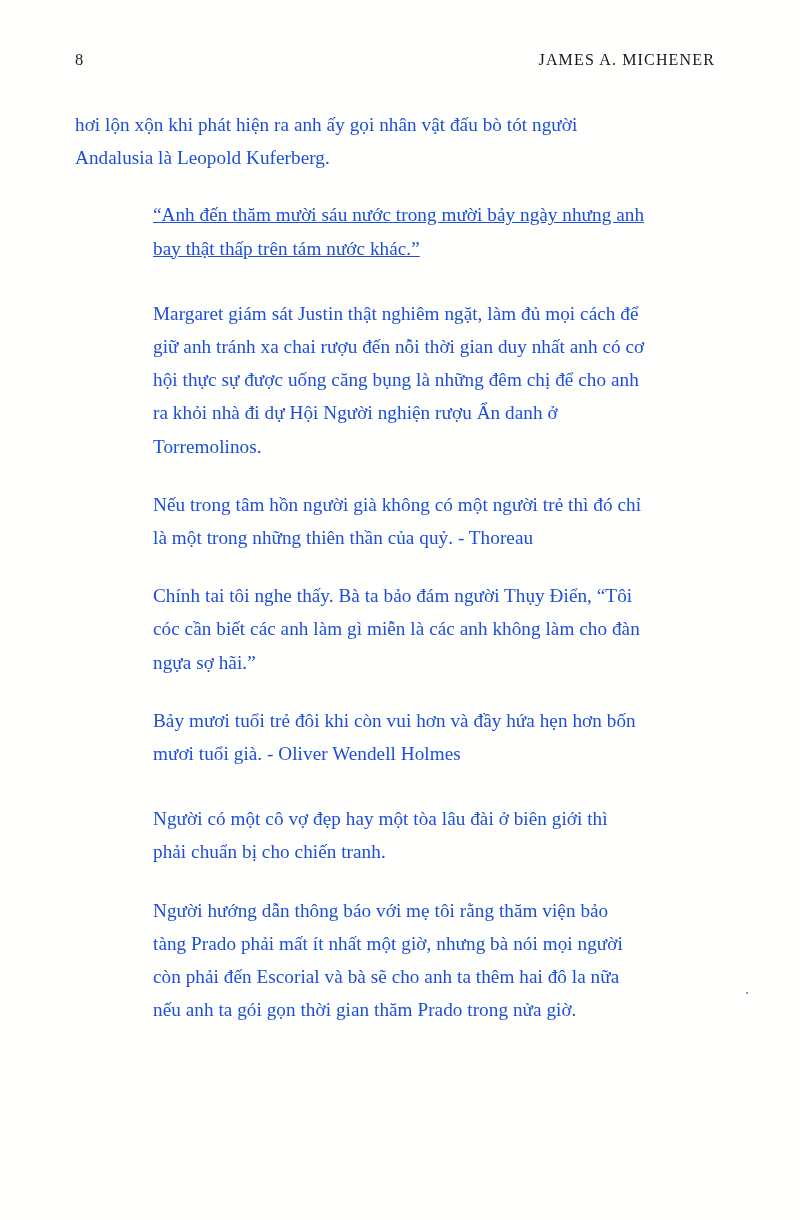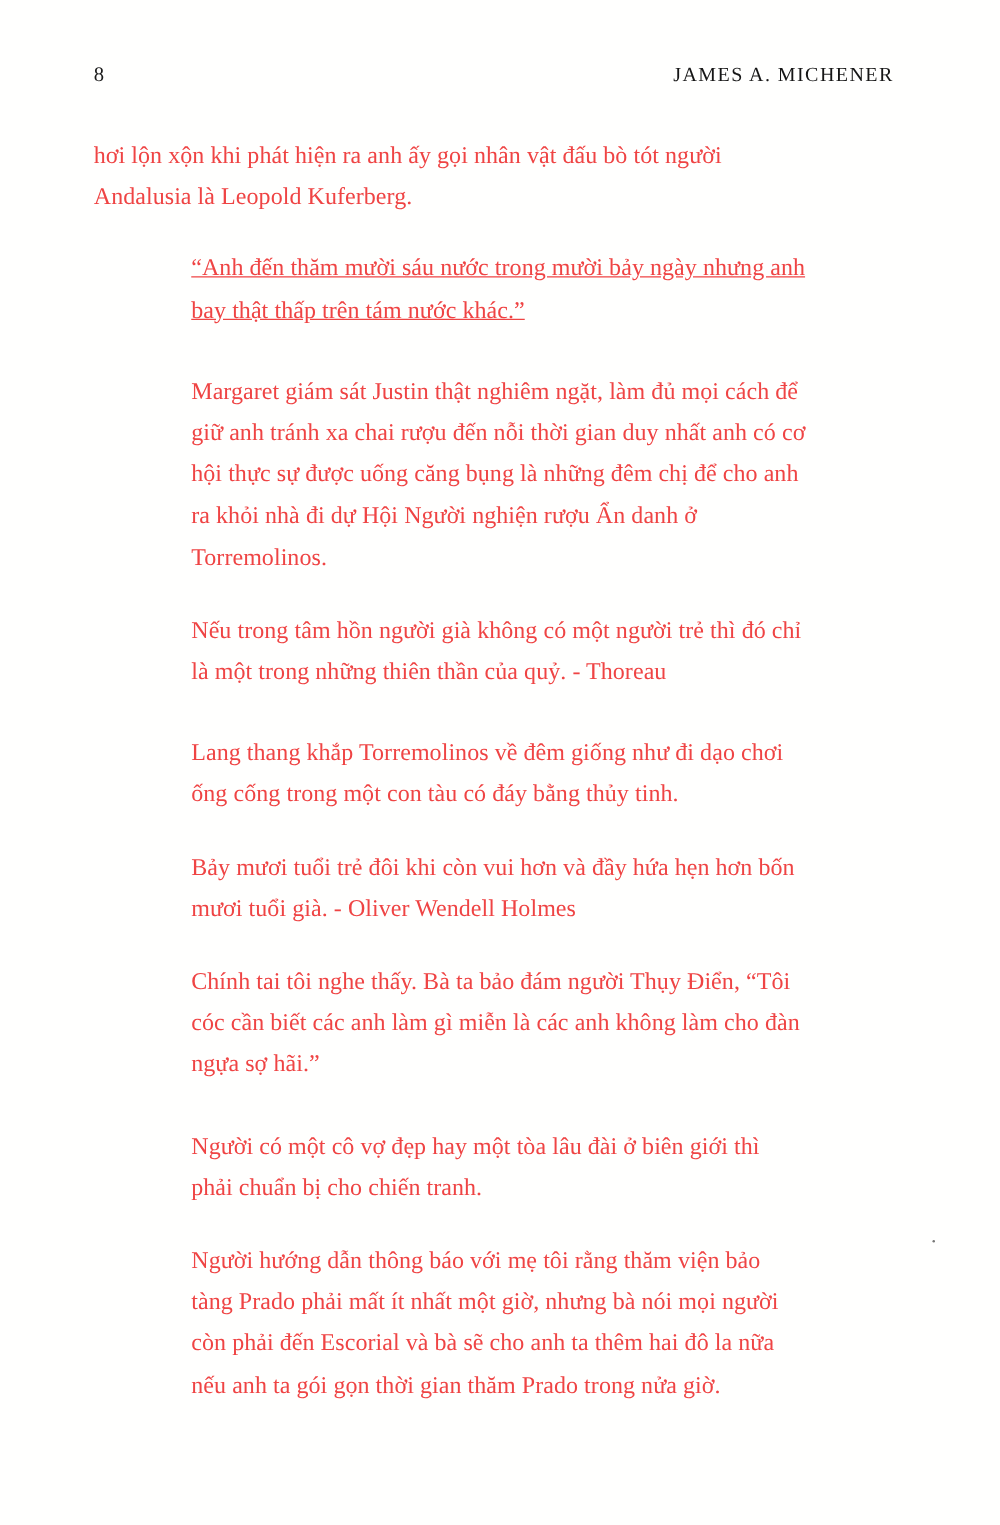--- a/index.html
+++ b/index.html
@@ -51,21 +51,21 @@
     position: absolute;
     top: 108px;
     left: 75px;
     width: 570px;
   }
   p {
     margin: 0;
     font-size: 19.2px;
     line-height: 33.2px;
     text-align: left;
-    color: #ef4444;
+    color: #1d4ed8;
     letter-spacing: 0.05px;
   }
   p.flush {
     text-indent: 0;
     margin-bottom: 24px;
   }
   p.indent {
     text-indent: 0;
     padding-left: 78px;
     margin-bottom: 25px;
@@ -99,22 +99,21 @@
   <div class="header">
     <div class="folio">8</div>
     <div class="running-head">James A. Michener</div>
   </div>
 
   <div class="body">
     <p class="flush">hơi lộn xộn khi phát hiện ra anh ấy gọi nhân vật đấu bò tót người Andalusia là Leopold Kuferberg.</p>
     <p class="quote">“Anh đến thăm mười sáu nước trong mười bảy ngày nhưng anh bay thật thấp trên tám nước khác.”</p>
     <p class="indent">Margaret giám sát Justin thật nghiêm ngặt, làm đủ mọi cách để giữ anh tránh xa chai rượu đến nỗi thời gian duy nhất anh có cơ hội thực sự được uống căng bụng là những đêm chị để cho anh ra khỏi nhà đi dự Hội Người nghiện rượu Ẩn danh ở Torremolinos.</p>
     <p class="epigraph">Nếu trong tâm hồn người già không có một người trẻ thì đó chỉ là một trong những thiên thần của quỷ. - Thoreau</p>
-    <p class="indent">Lang thang khắp Torremolinos về đêm giống như đi dạo chơi ống cống trong một con tàu có đáy bằng thủy tinh.</p>
+    <p class="epigraph">Chính tai tôi nghe thấy. Bà ta bảo đám người Thụy Điển, “Tôi cóc cần biết các anh làm gì miễn là các anh không làm cho đàn ngựa sợ hãi.”</p>
     <p class="epigraph">Bảy mươi tuổi trẻ đôi khi còn vui hơn và đầy hứa hẹn hơn bốn mươi tuổi già. - Oliver Wendell Holmes</p>
-    <p class="epigraph">Chính tai tôi nghe thấy. Bà ta bảo đám người Thụy Điển, “Tôi cóc cần biết các anh làm gì miễn là các anh không làm cho đàn ngựa sợ hãi.”</p>
     <p class="indent">Người có một cô vợ đẹp hay một tòa lâu đài ở biên giới thì phải chuẩn bị cho chiến tranh.</p>
     <p class="epigraph">Người hướng dẫn thông báo với mẹ tôi rằng thăm viện bảo tàng Prado phải mất ít nhất một giờ, nhưng bà nói mọi người còn phải đến Escorial và bà sẽ cho anh ta thêm hai đô la nữa nếu anh ta gói gọn thời gian thăm Prado trong nửa giờ.</p>
   </div>
 
   <div class="speck" style="left:746px; top:992px;"></div>
 
 </div>
 
 </body></html>

